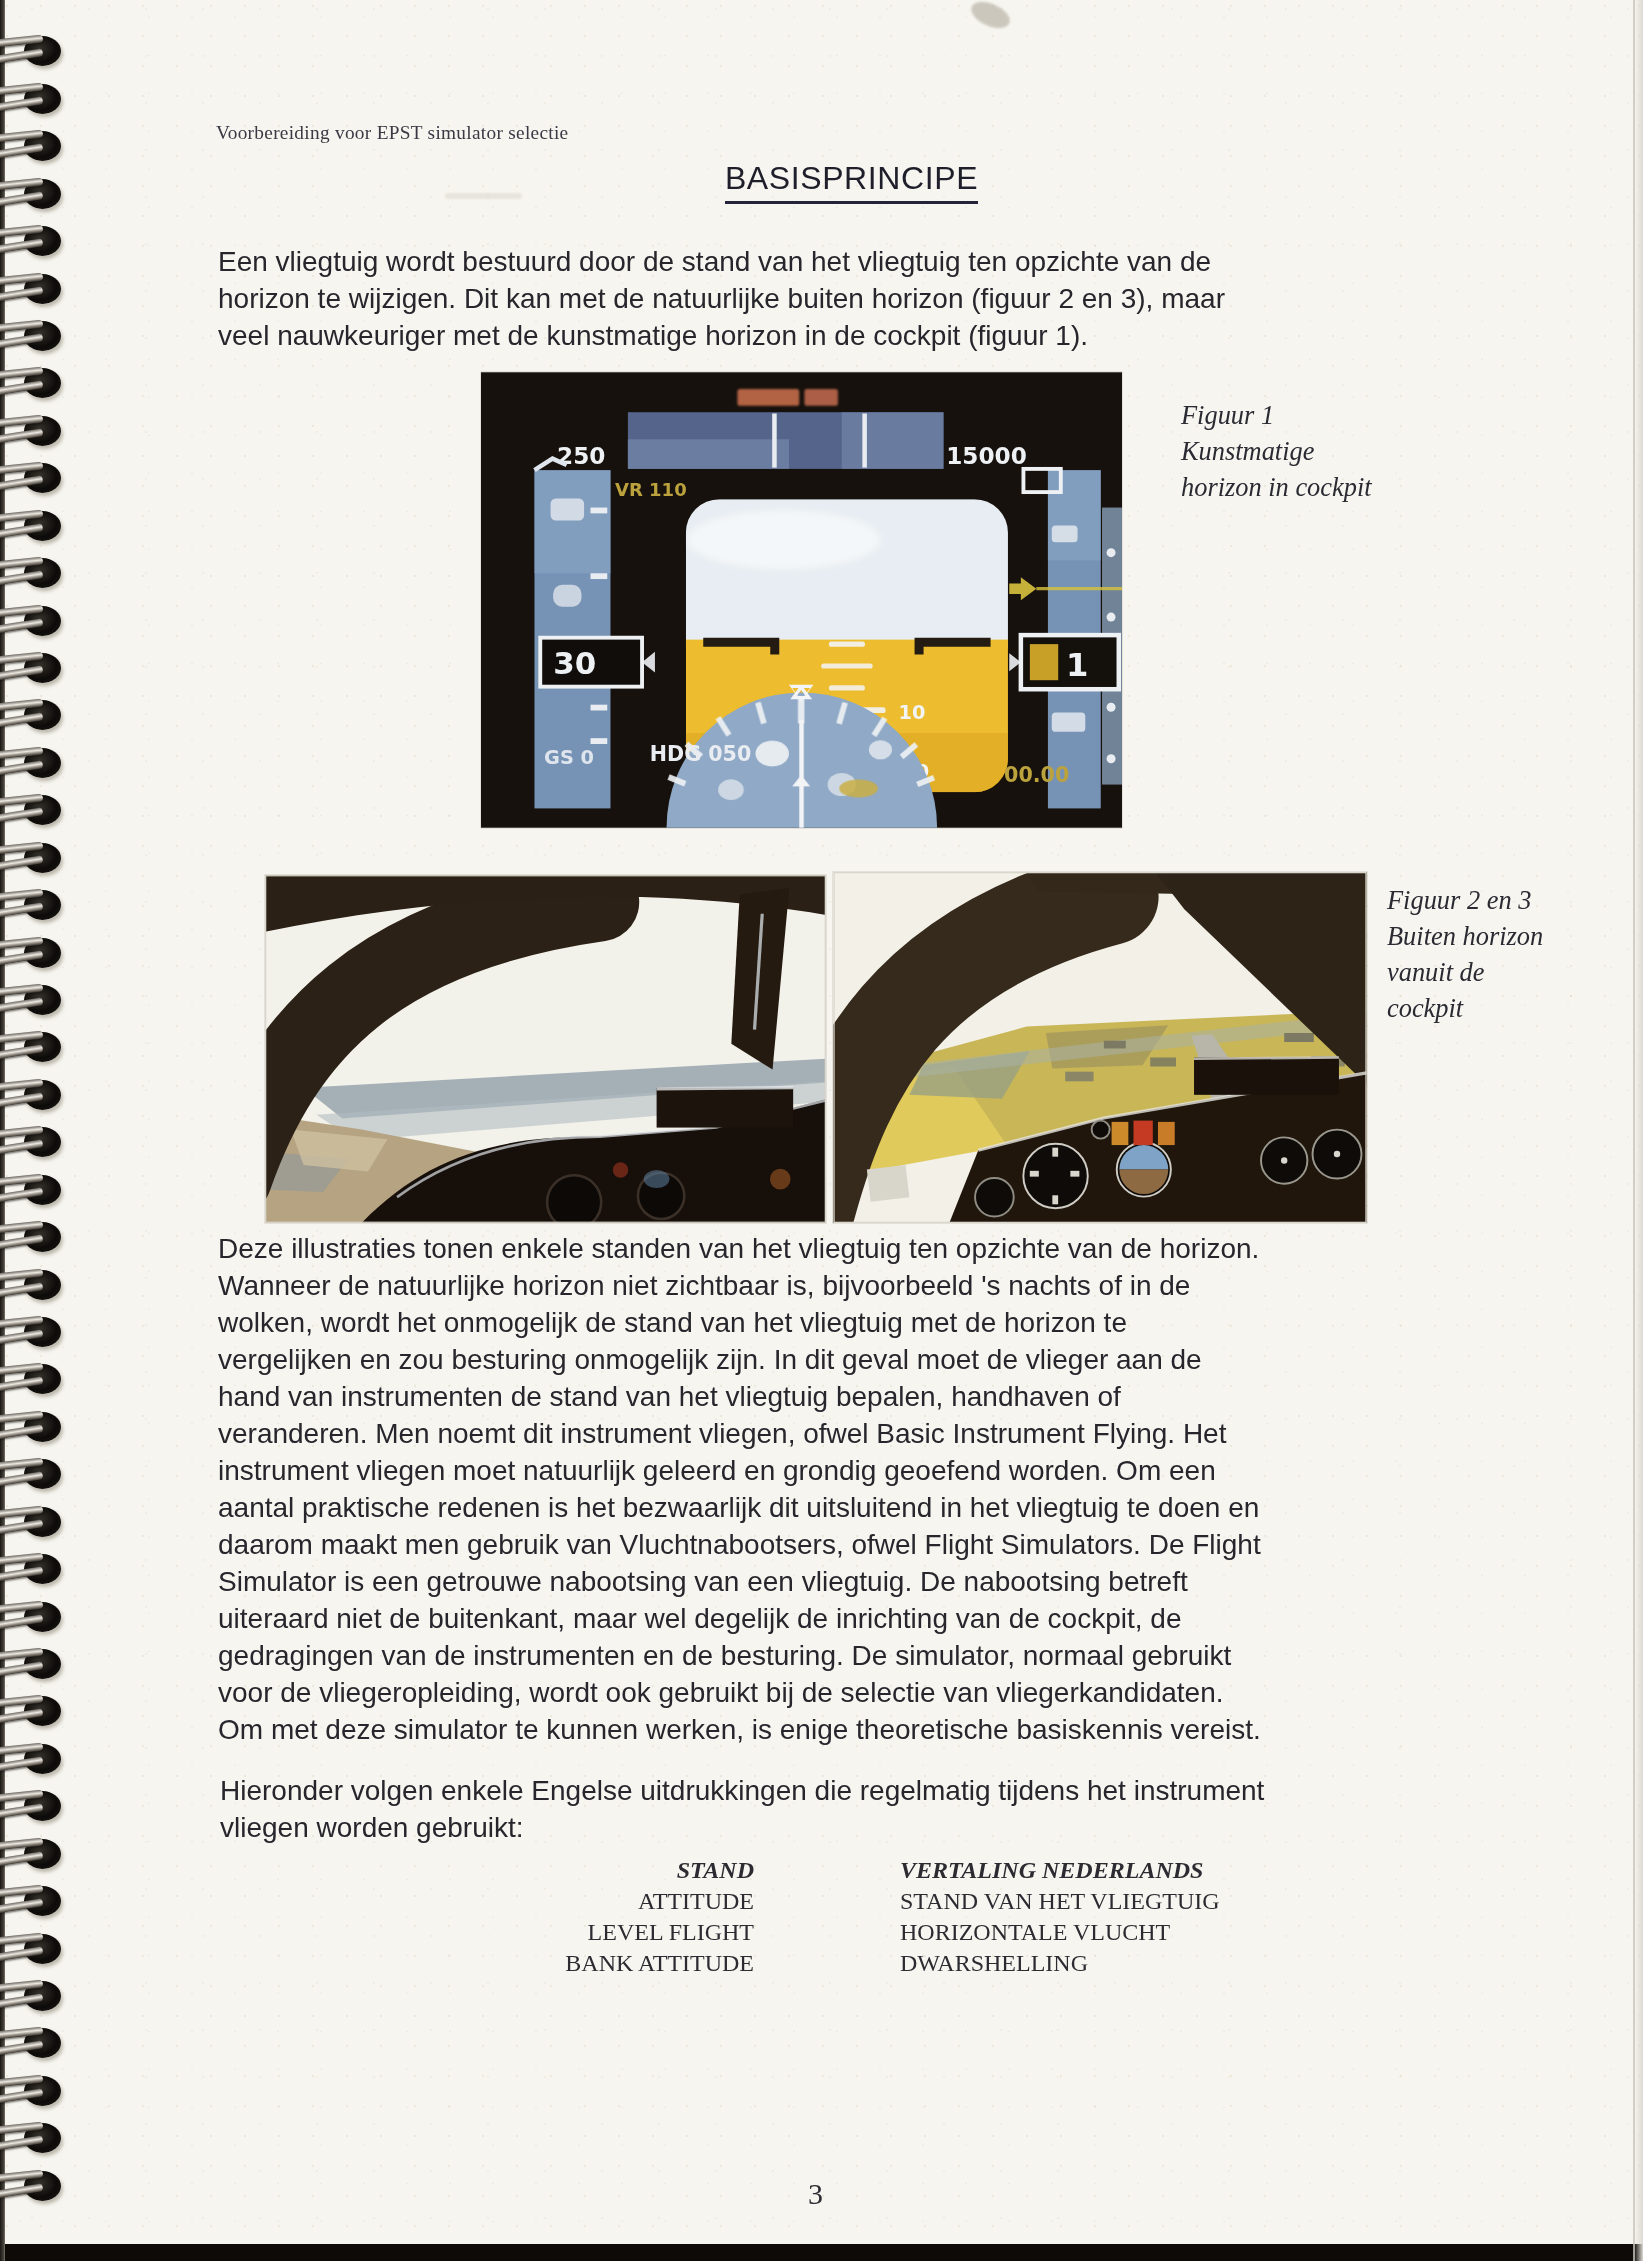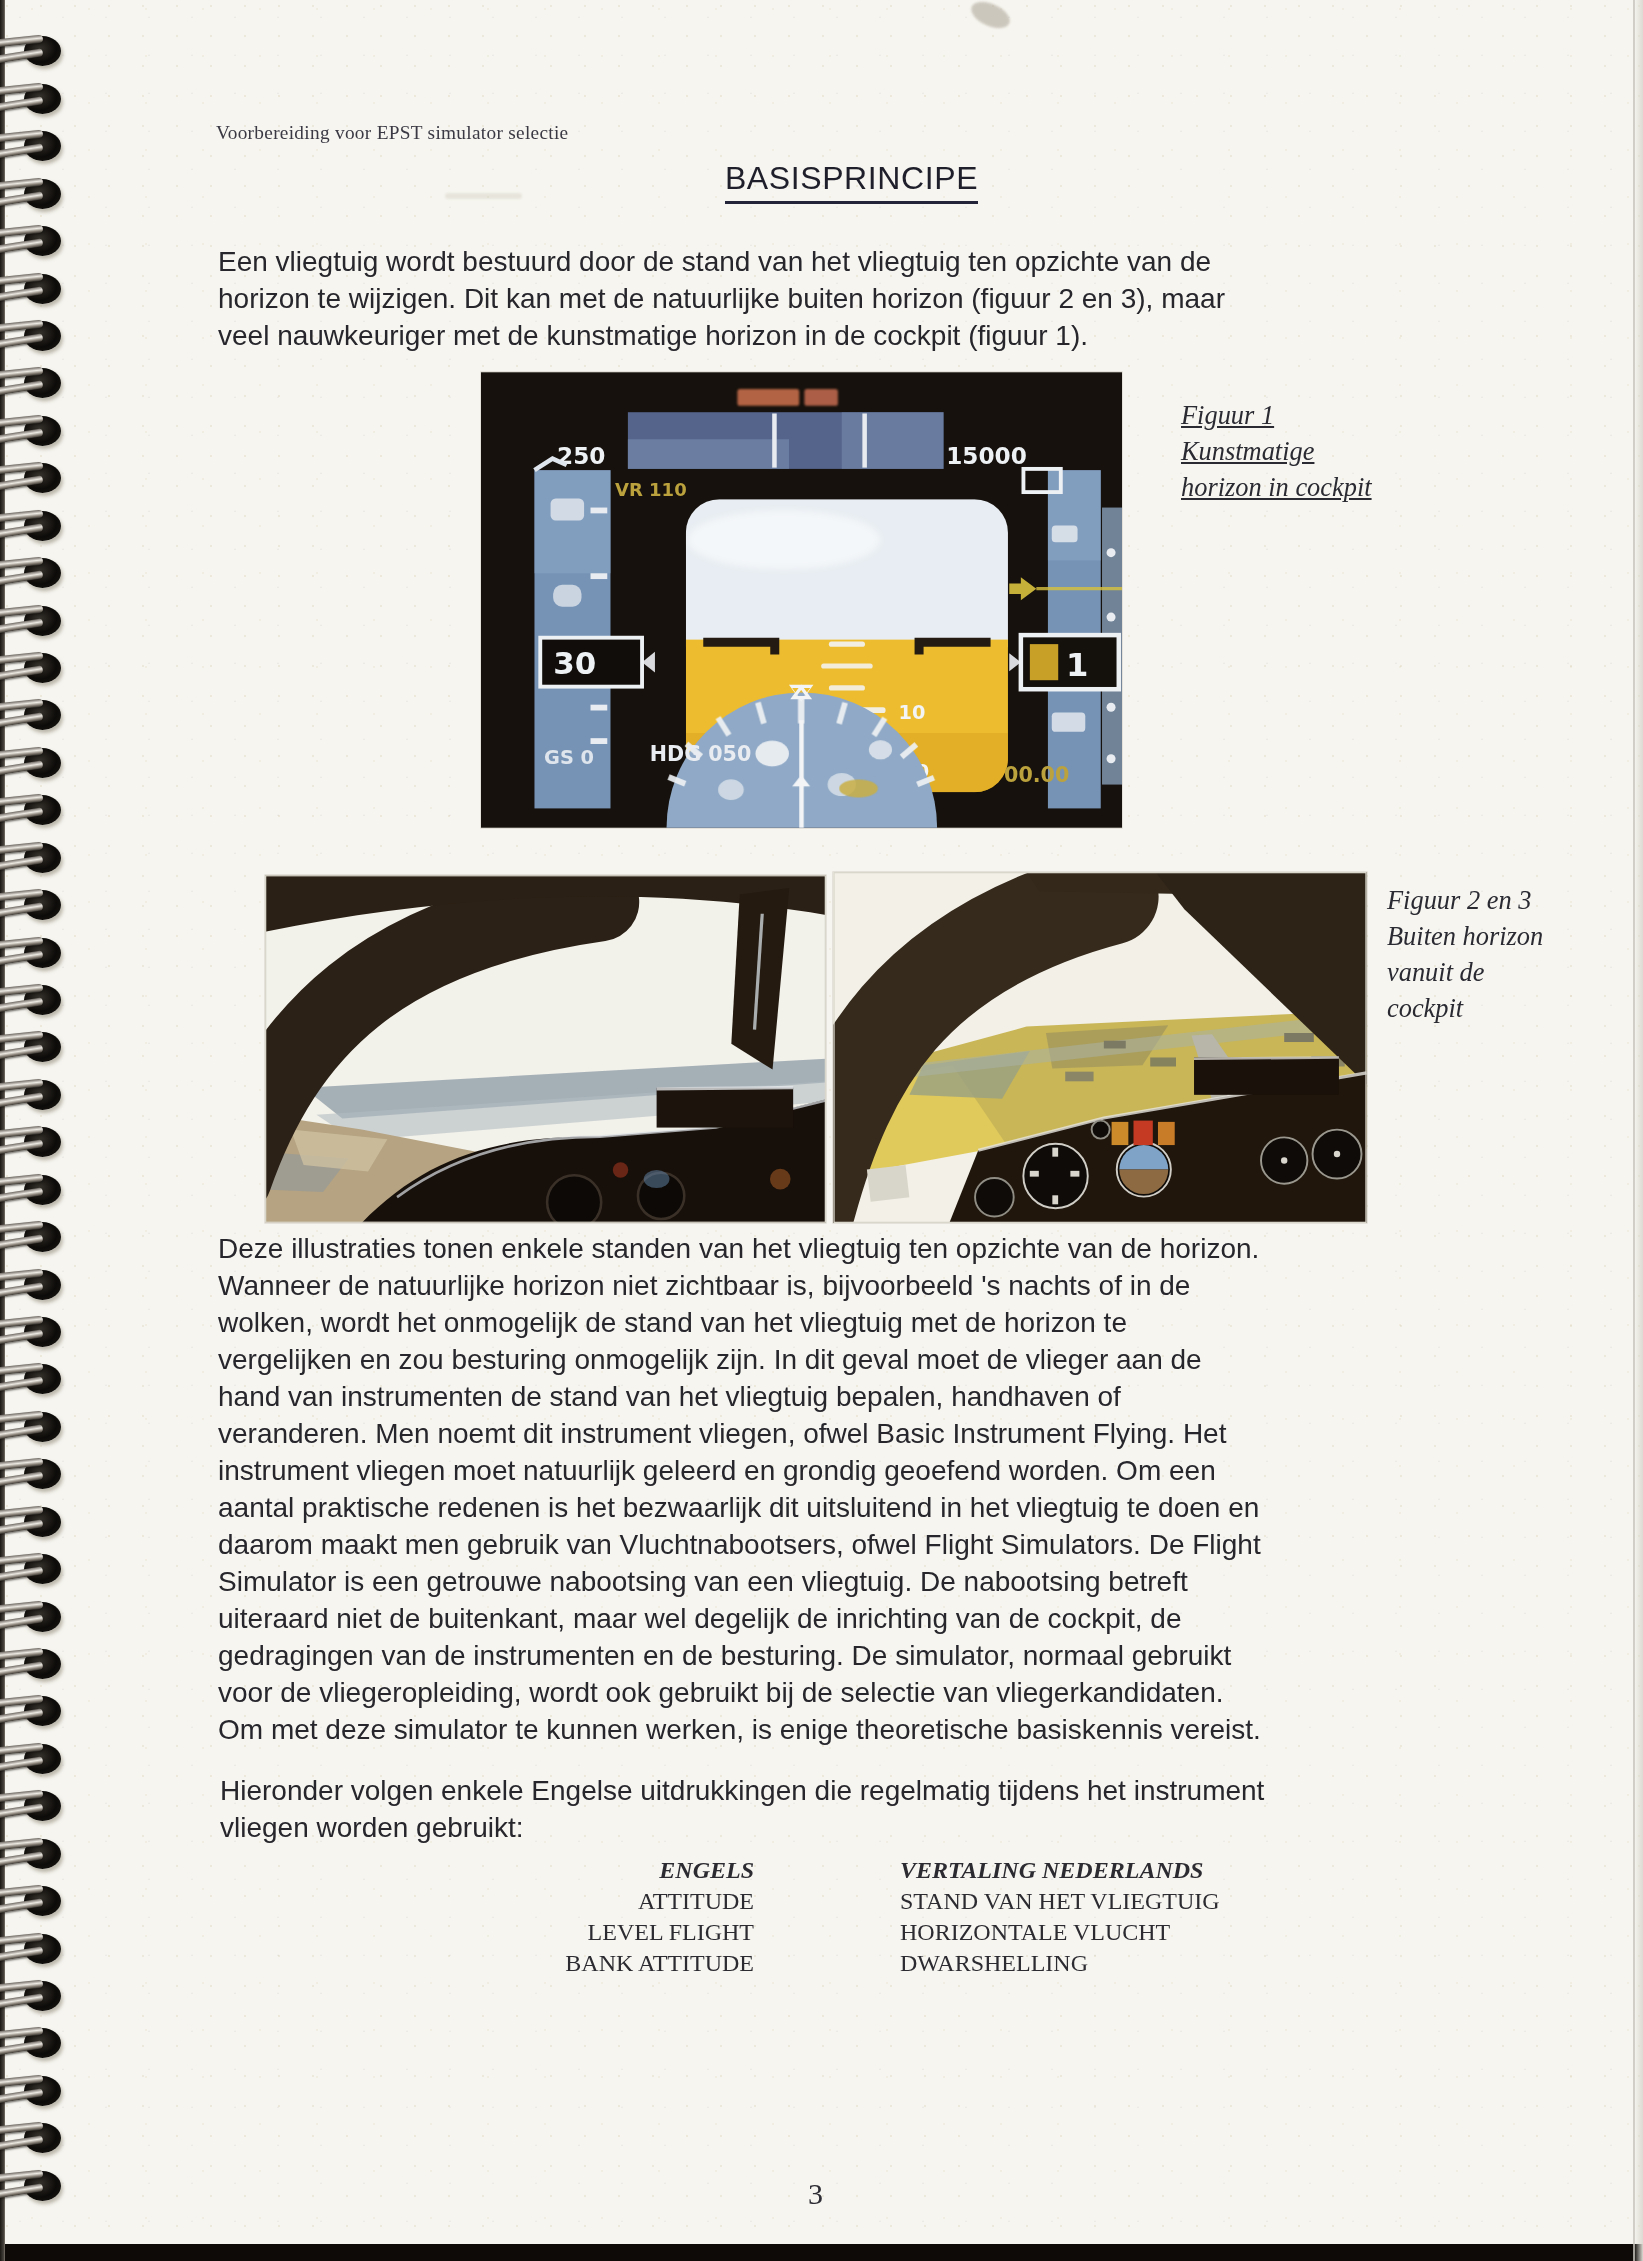--- a/index.html
+++ b/index.html
@@ -36,21 +36,21 @@
   
   .doc-header{left:216px;top:102px;font-family:"Liberation Serif",serif;font-size:19.3px;color:#3a3944;letter-spacing:0.3px;margin-top:20px;}
   .doc-title{left:0;top:160px;width:1643px;text-align:center;font-size:32px;letter-spacing:0.6px;color:#1f1f2b;padding-left:30px;}
   .doc-title span{border-bottom:3.2px solid #23233a;padding-bottom:4.5px;}
   .para{white-space:pre-line;font-size:28px;line-height:37px;color:#26262c;}
   .intro{left:218px;top:243px;width:1282px;}
   .bodytext{left:218px;top:1230px;width:1289px;}
   .expr{left:220px;top:1772px;width:1282px;}
   .caption{font-family:"Liberation Serif",serif;font-style:italic;font-size:26.4px;line-height:36px;
     color:#2a2a33;white-space:pre-line;}
-  .cap1{left:1181px;top:397px;text-decoration:underline;}
+  .cap1{left:1181px;top:397px;}
   .cap2{left:1387px;top:882px;width:251px;}
   .pagenum{left:808px;top:2177px;font-family:"Liberation Serif",serif;font-size:30px;color:#2e2d35;}
   
   .xtable{left:0px;top:1857px;width:1643px;font-family:"Liberation Serif",serif;font-size:24px;color:#2c2b31;}
   .xrow{display:flex;height:31px;align-items:flex-start;}
   .xen{position:absolute;left:400px;width:354px;text-align:right;}
   .xnl{position:absolute;left:900px;width:451px;text-align:left;}
   .xhead{font-style:italic;font-weight:bold;}
   .xrow span{display:block;}
   
@@ -530,21 +530,21 @@
 uiteraard niet de buitenkant, maar wel degelijk de inrichting van de cockpit, de
 gedragingen van de instrumenten en de besturing. De simulator, normaal gebruikt
 voor de vliegeropleiding, wordt ook gebruikt bij de selectie van vliegerkandidaten.
 Om met deze simulator te kunnen werken, is enige theoretische basiskennis vereist.</div>
 
   <div class="abs para expr">Hieronder volgen enkele Engelse uitdrukkingen die regelmatig tijdens het instrument
 vliegen worden gebruikt:</div>
 
   <div class="abs xtable">
     <div class="xrow">
-      <span class="xen xhead">ENGELS</span>
+      <span class="xen xhead">STAND</span>
       <span class="xnl xhead">VERTALING NEDERLANDS</span>
     </div>
     <div class="xrow">
       <span class="xen">ATTITUDE</span>
       <span class="xnl">STAND VAN HET VLIEGTUIG</span>
     </div>
     <div class="xrow">
       <span class="xen">LEVEL FLIGHT</span>
       <span class="xnl">HORIZONTALE VLUCHT</span>
     </div>

